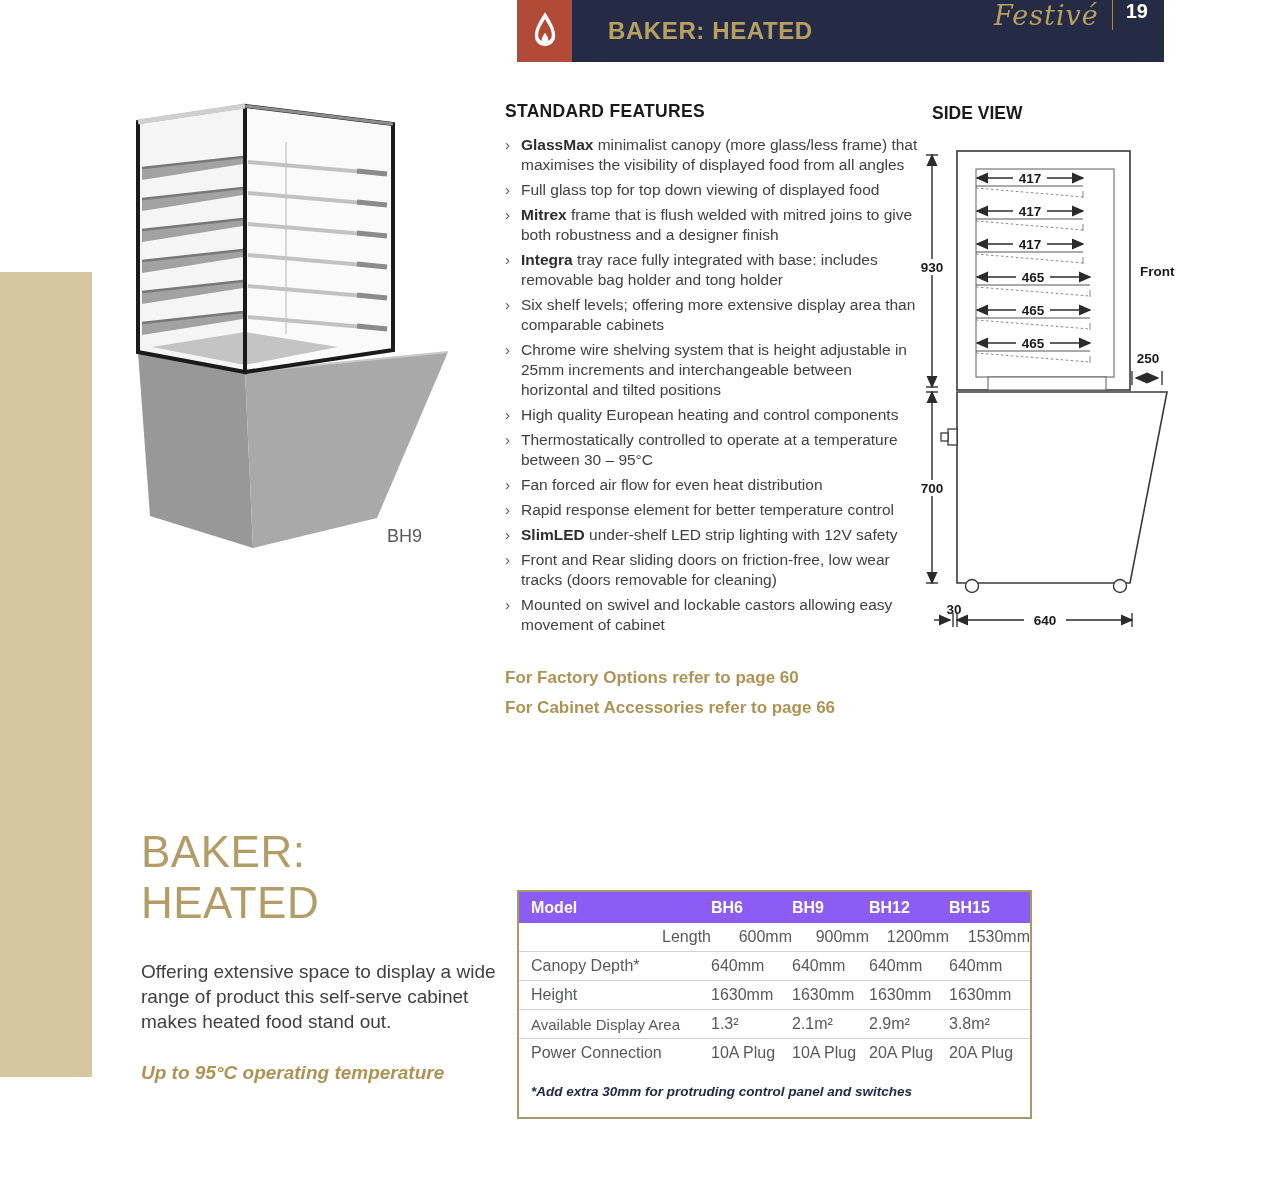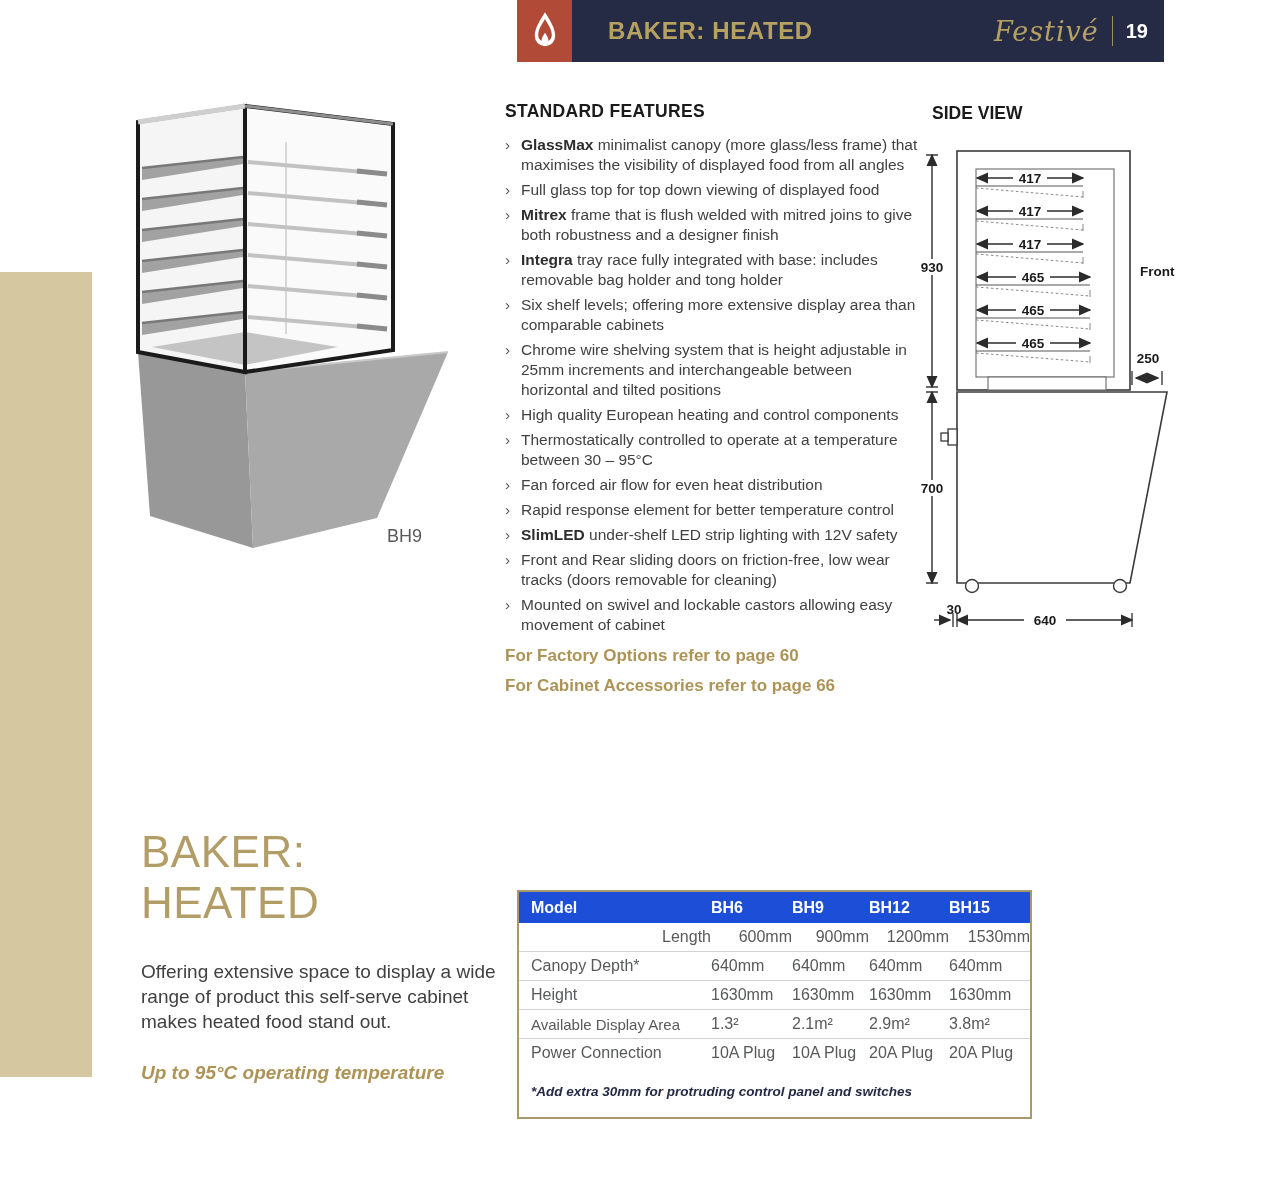--- a/index.html
+++ b/index.html
@@ -8,54 +8,54 @@
 
   
   .left-bar { position:absolute; left:0; top:272px; width:92px; height:805px; background:#d5c8a0; }
 
   
   .topbar { position:absolute; left:517px; top:0; width:647px; height:62px; background:#262b45; }
   .flame-box { position:absolute; left:0; top:0; width:55px; height:62px; background:#b14b37;
                display:flex; align-items:center; justify-content:center; }
   .topbar-title { position:absolute; left:91px; top:50%; transform:translateY(-50%); margin:0;
                   font-size:24px; font-weight:bold; letter-spacing:0.6px; color:#b6a161; }
-  .brand { position:absolute; right:16px; top:0; height:100%; display:flex; align-items:center; gap:13px; }
+  .brand { position:absolute; right:16px; top:0; height:100%; display:flex; gap:13px; }
   .brand-script { font-family:"DejaVu Serif", serif; font-style:italic; font-size:27px; color:#b6a161; letter-spacing:1px; }
   .brand-divider { width:1px; height:30px; background:#b6a161; opacity:0.85; }
   .brand-page { font-size:20px; font-weight:bold; color:#ffffff; }
 
   
   .product { position:absolute; left:95px; top:80px; margin:0; width:400px; height:485px; }
 
   
   .features { position:absolute; left:505px; top:101px; width:414px; }
   .features h2 { margin:0 0 13px 0; font-size:17.5px; font-weight:bold; color:#1a1a1a; letter-spacing:0.3px; }
   .features ul { list-style:none; margin:0; padding:0; }
   .features li { display:flex; margin-bottom:5px; font-size:15.5px; line-height:20px; color:#414042; }
   .blt { width:16px; flex:none; color:#58595b; }
   .ftext b { font-weight:bold; color:#2d2d2f; }
   .ref-link { margin:0; font-size:17px; font-weight:bold; color:#ad9356; }
-  .ref-link.first { margin-top:11px; }
+  .ref-link.first { margin-top:33px; }
   .ref-link.second { margin-top:10px; }
 
   
   .sideview-title { position:absolute; left:932px; top:103px; margin:0; font-size:17.5px; font-weight:bold; color:#1a1a1a; }
   .sideview-svg { position:absolute; left:910px; top:128px; }
   .dimtext { font-family:"Liberation Sans", sans-serif; font-size:13.5px; font-weight:bold; fill:#1a1a1a; }
 
   
   .intro { position:absolute; left:117px; top:826px; width:372px;margin-left:24px; }
   .big-title { margin:0; font-size:44px; line-height:51px; font-weight:400; letter-spacing:0.5px; color:#b29d66; }
   .intro-text { margin:31px 0 0 0; font-size:19px; line-height:25px; color:#414042; }
   .intro-highlight { margin:28px 0 0 0; font-size:19px; font-weight:bold; font-style:italic; color:#ad9356; }
 
   
   .spec { position:absolute; left:517px; top:890px; width:513px; }
   .spec table { width:513px; border-collapse:collapse; table-layout:fixed; border:2px solid #a9986a; background:#ffffff; }
-  .spec thead th { background:#1d4ed8; color:#ffffff; font-size:16px; font-weight:bold; text-align:left;
+  .spec thead th { background:#8b5cf6; color:#ffffff; font-size:16px; font-weight:bold; text-align:left;
                    height:31px; padding:0; }
   .spec th.c0, .spec td.c0 { padding-left:12px; }
   .spec tbody td { font-size:16px; color:#58595b; height:28px; padding:0; border-top:1px solid #d2d2d2; text-align:left; }
   .spec tbody tr.first td { border-top:none;text-align:right; }
   .spec tbody tr.small td.c0 { font-size:15px; }
   .spec .footnote td { border-top:none; font-size:13.5px; font-weight:bold; font-style:italic; color:#262b45;
                        padding:10px 11px 12px 12px; }
 </style>
 </head>
 <body>

